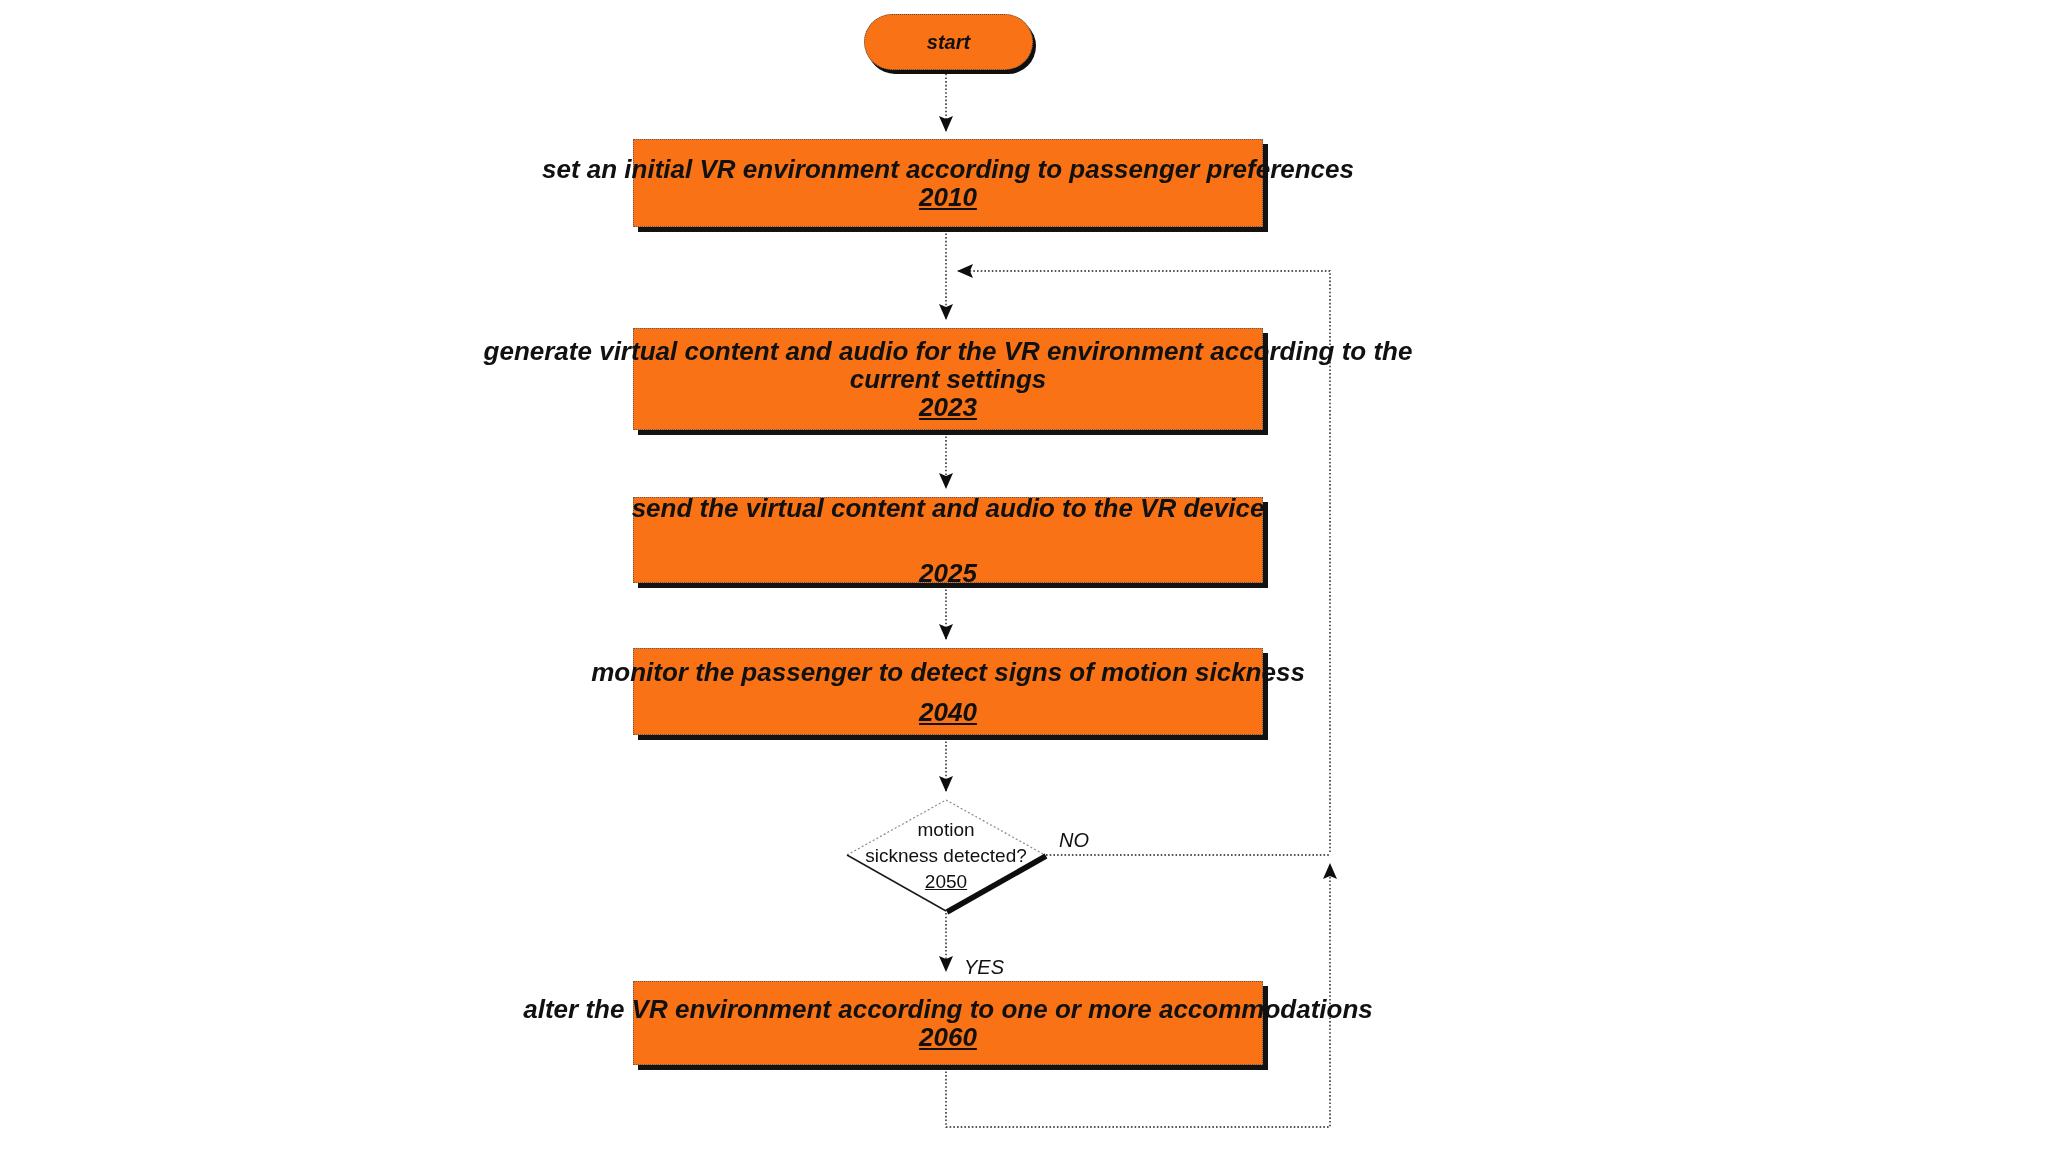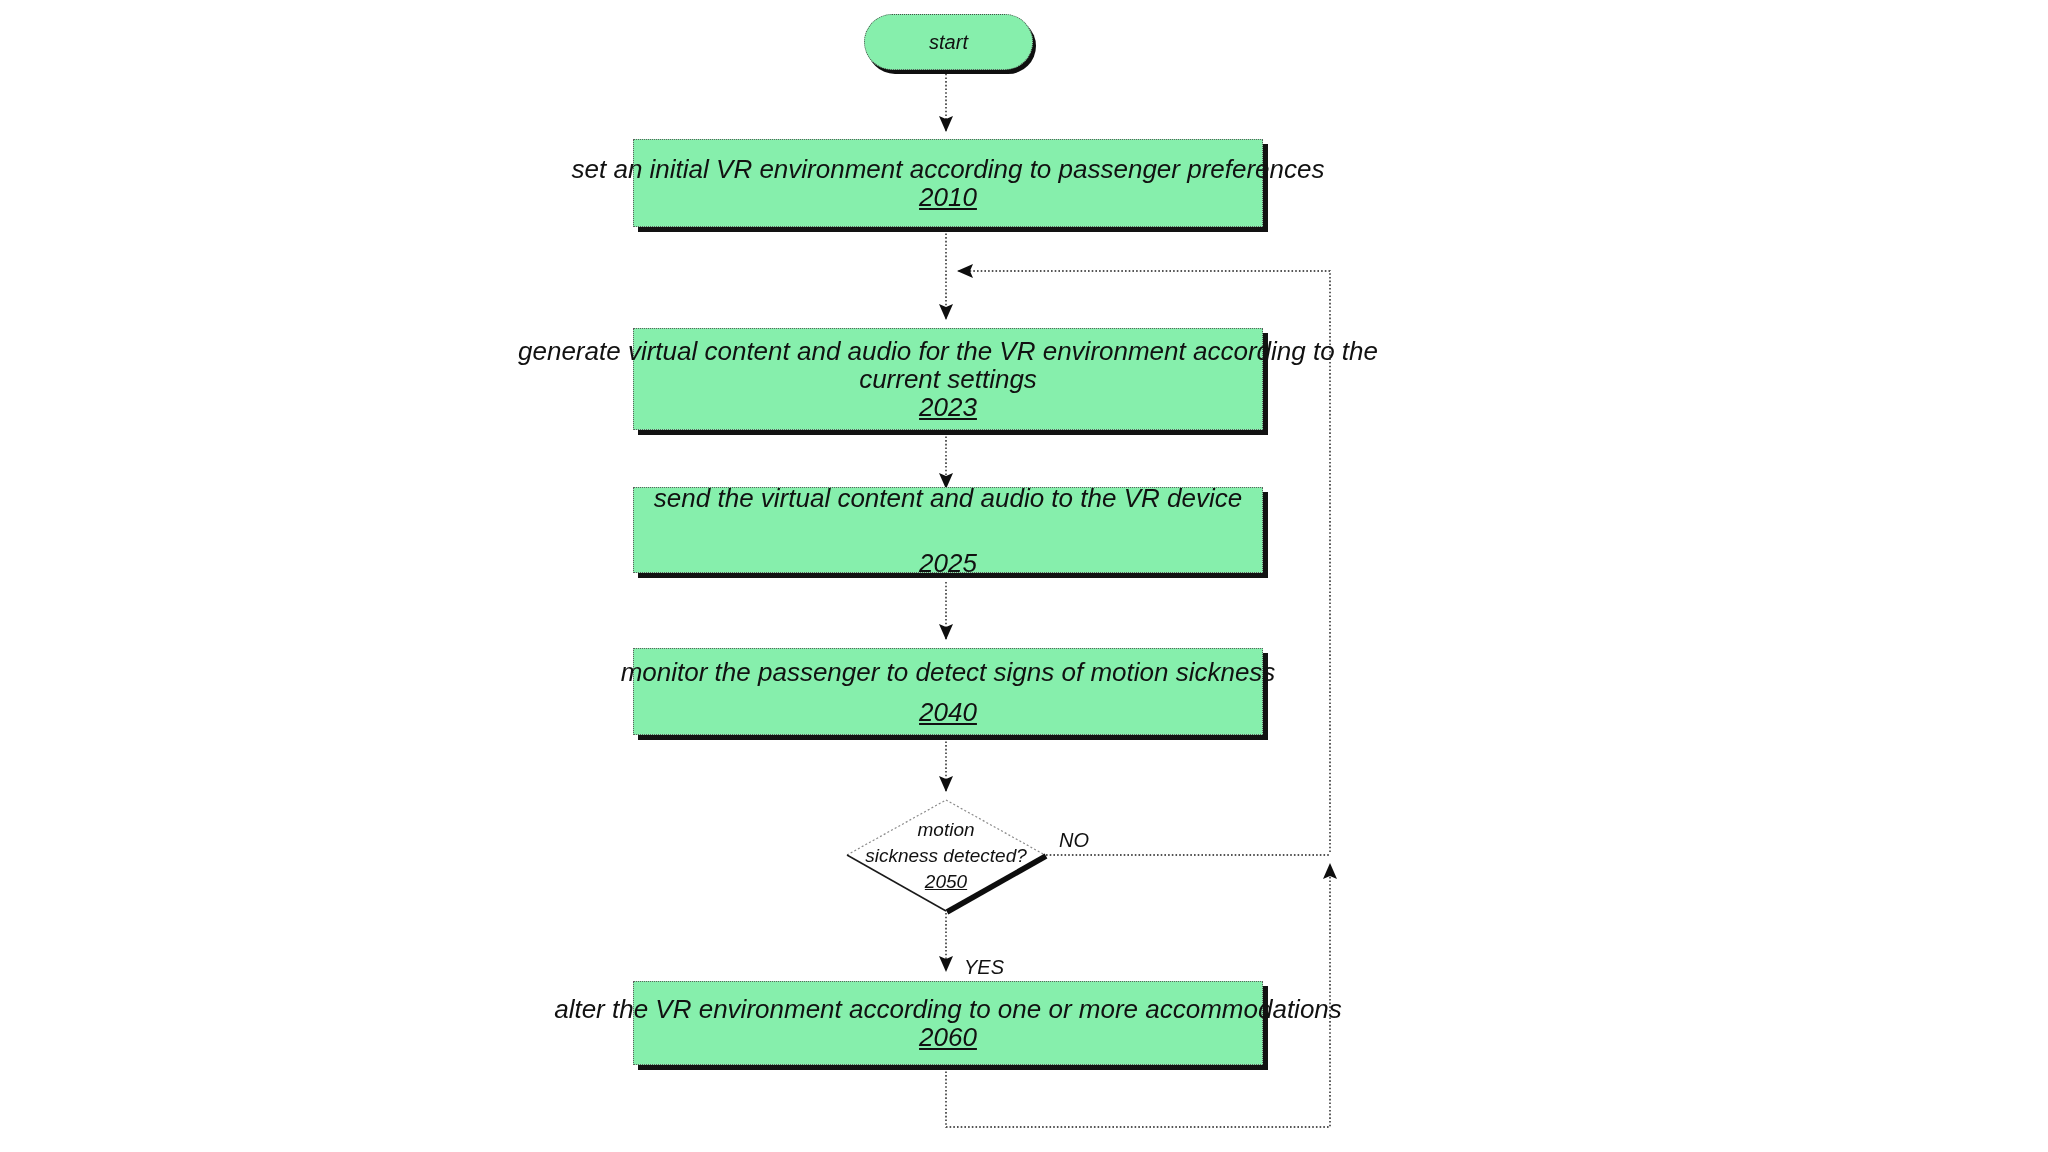--- a/index.html
+++ b/index.html
@@ -18,28 +18,29 @@
   .connectors {
     position: absolute;
     left: 0; top: 0;
     width: 2048px;
     height: 1152px;
     z-index: 1;
   }
   .node {
     position: absolute;
     z-index: 2;
-    background: #86efac;
+    background: #f97316;
     color: #111111;
     font-style: italic;
     display: flex;
     flex-direction: column;
     align-items: center;
     justify-content: center;
     text-align: center;
+    font-weight: bold;
   }
   .process {
     border: 1px dotted #5f5f5f;
     box-shadow: 5px 5px 0 0 #121212;
     font-size: 26px;
     line-height: 28px;
   }
   .process .txt-line { white-space: nowrap; }
   .terminal {
     border: 1.4px dotted #4a4a4a;
@@ -47,21 +48,20 @@
     box-shadow: 3px 4px 0 0 #0f0f0f;
     font-size: 20px;
   }
   .ref {
     text-decoration: underline;
   }
   .diamond-label {
     position: absolute;
     z-index: 3;
     color: #111111;
-    font-style: italic;
     font-size: 19px;
     line-height: 26px;
     text-align: center;
     background: transparent;
   }
   .edge-label {
     position: absolute;
     z-index: 3;
     color: #111111;
     font-style: italic;
@@ -112,21 +112,21 @@
     <div class="txt-line">set an initial VR environment according to passenger preferences</div>
     <div class="ref">2010</div>
   </div>
 
   <div class="node process" style="left:633px; top:328px; width:628px; height:100px;">
     <div class="txt-line">generate virtual content and audio for the VR environment according to the</div>
     <div class="txt-line">current settings</div>
     <div class="ref">2023</div>
   </div>
 
-  <div class="node process" style="left:633px; top:487px; width:628px; height:84px;gap:37px;">
+  <div class="node process" style="left:633px; top:497px; width:628px; height:84px;gap:37px;">
     <div class="txt-line">send the virtual content and audio to the VR device</div>
     <div class="ref">2025</div>
   </div>
 
   <div class="node process" style="left:633px; top:648px; width:628px; height:85px;gap:12px;">
     <div class="txt-line">monitor the passenger to detect signs of motion sickness</div>
     <div class="ref">2040</div>
   </div>
 
   <div class="diamond-label" style="left:846px; top:817px; width:200px;">

